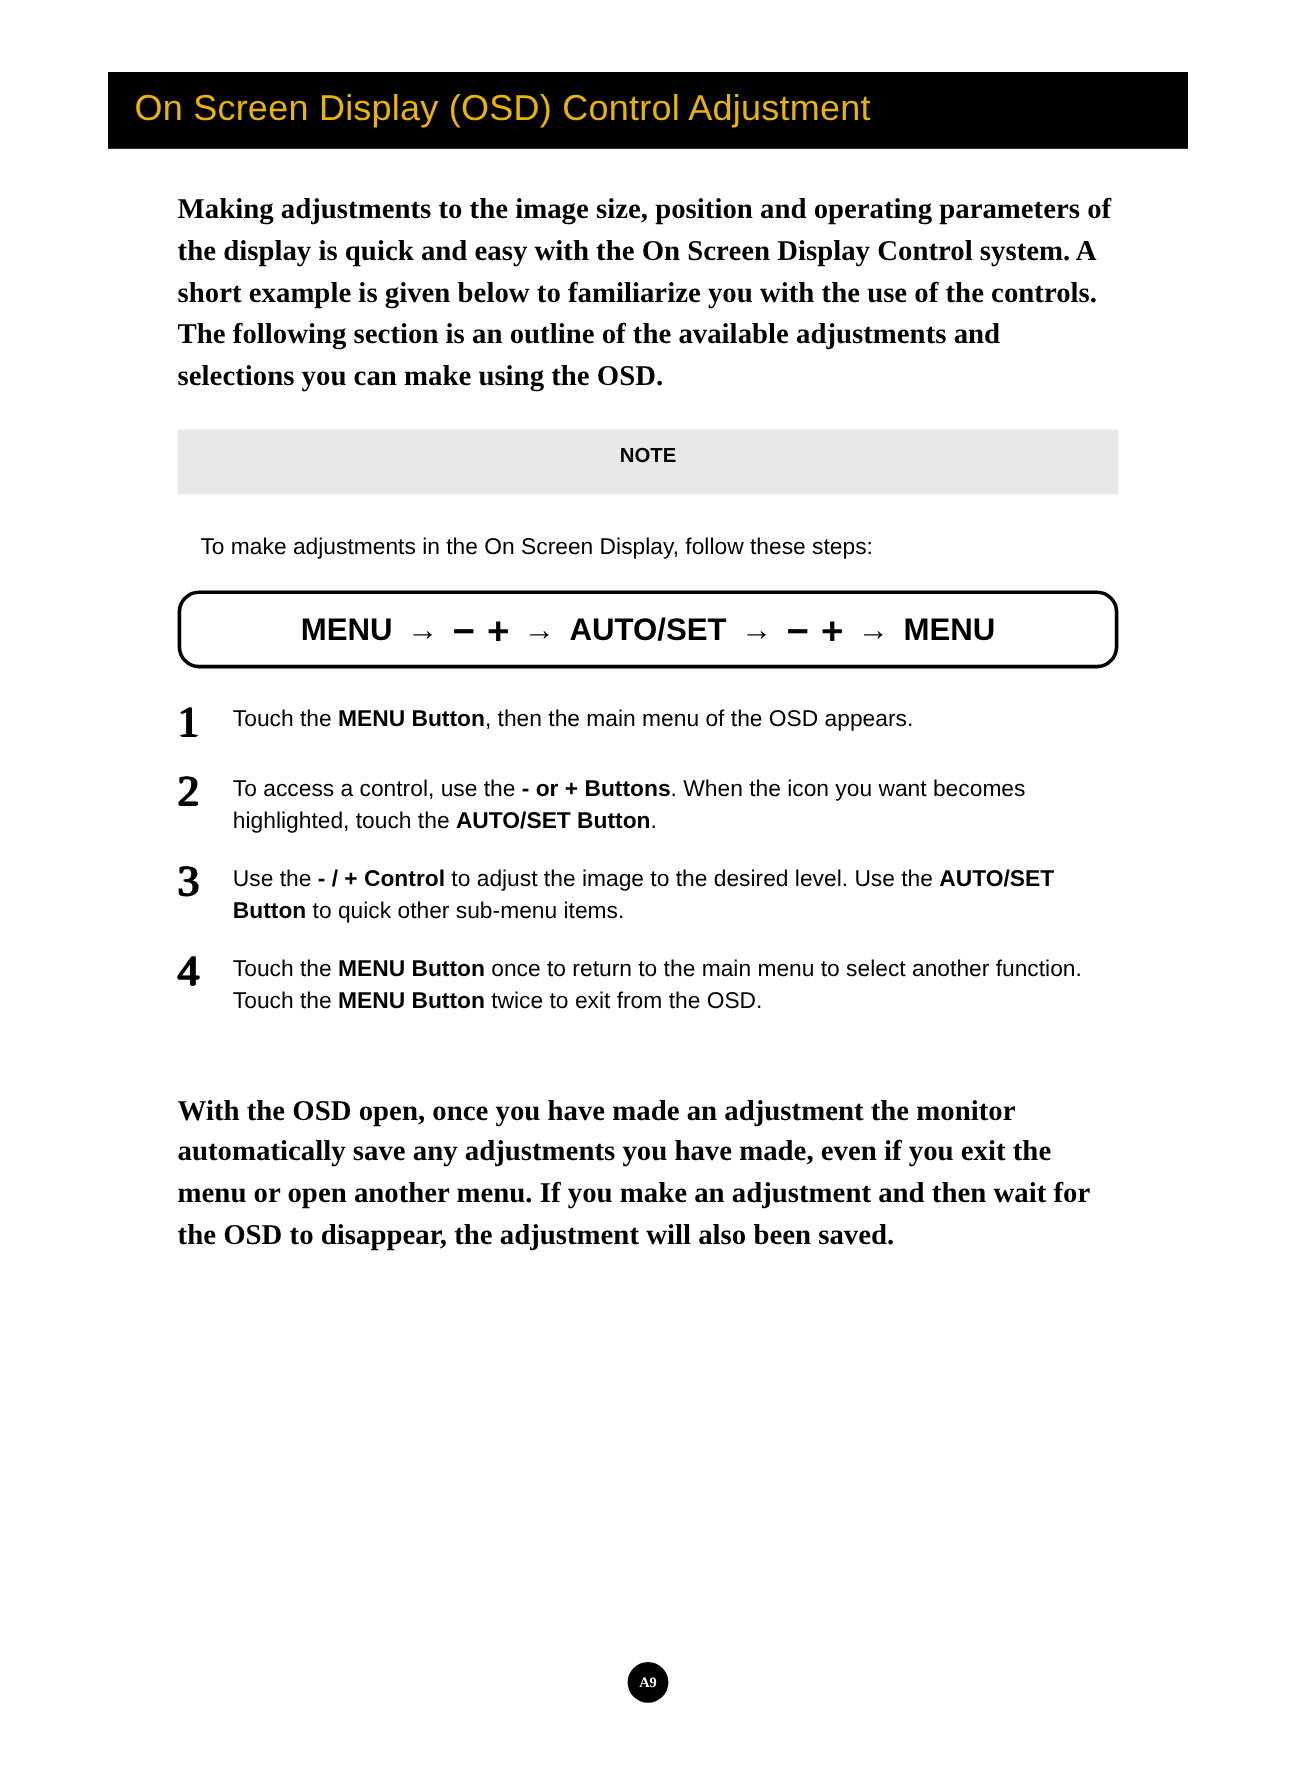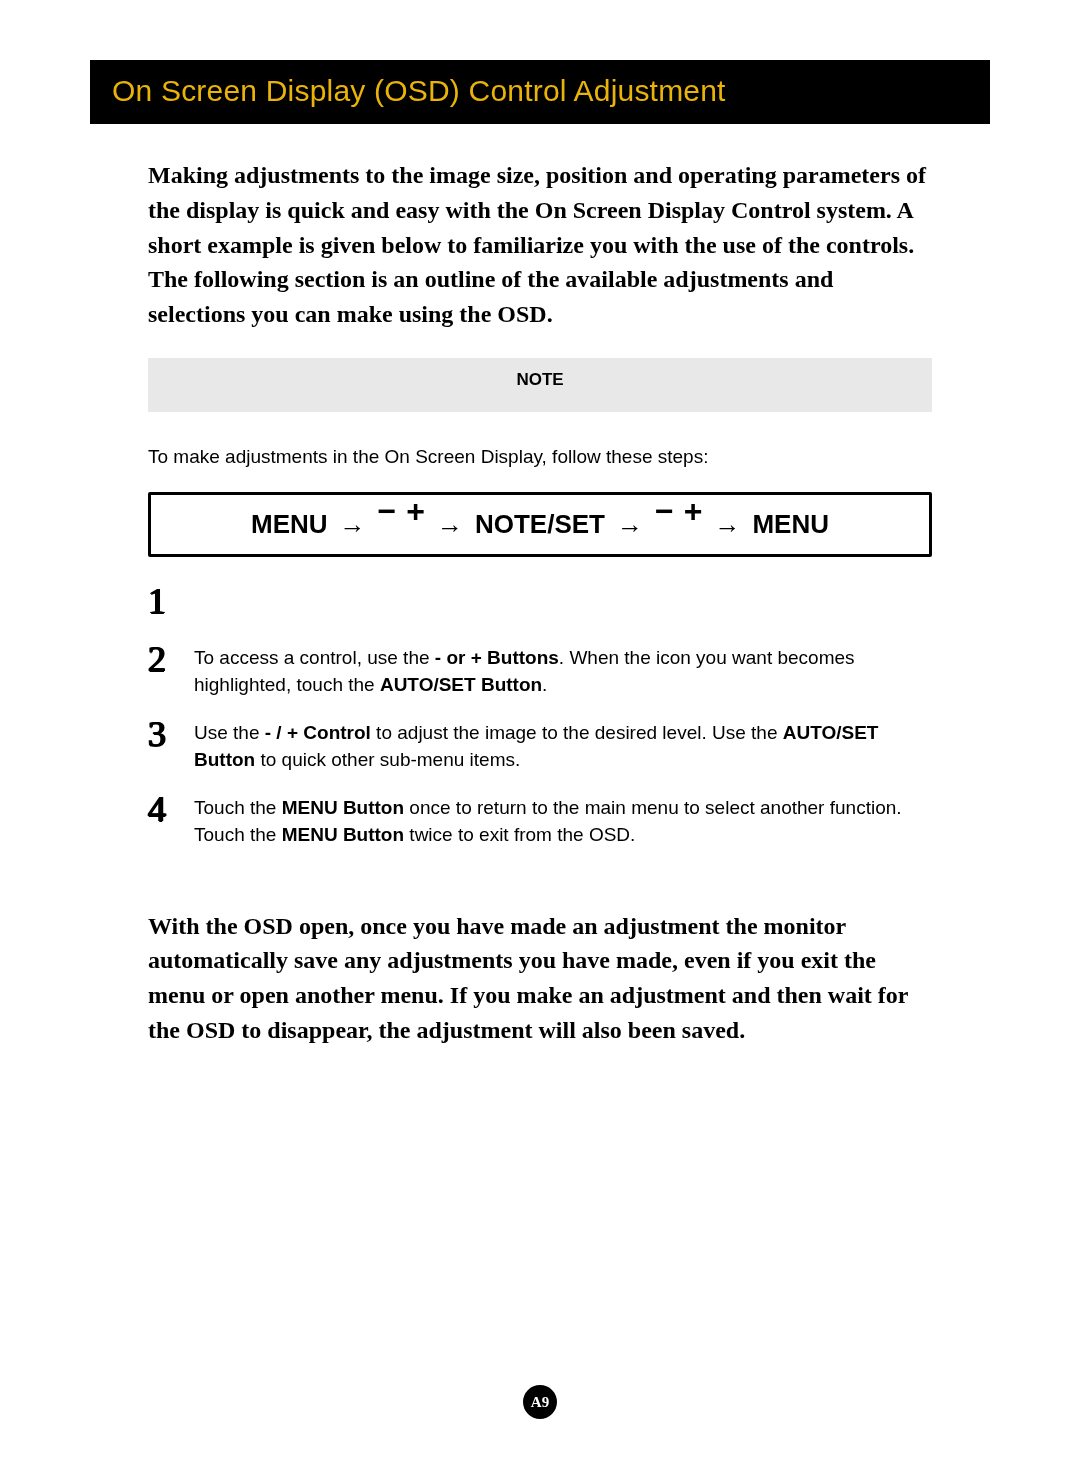--- a/index.html
+++ b/index.html
@@ -39,28 +39,28 @@
     background: #e8e8e8;
     padding: 12px 18px 16px 18px;
     margin-bottom: 34px;
   }
   .note-title { font-weight: bold; font-size: 17px; margin-bottom: 6px; text-align: center; }
   .note-list { list-style: none; }
   .note-list li { font-size: 17px; line-height: 1.4; position: relative; padding-left: 16px; }
   .note-list li::before {
     content: "■"; font-size: 8px; position: absolute; left: 0; top: 7px;
   }
-  p.lead { font-size: 19px; margin-bottom: 24px; }
+  p.lead { font-size: 19px; margin-bottom: 24px; margin-left: 19px; }
   .seq-box {
     border: 3px solid #000;
-    border-radius: 2px;
+    border-radius: 18px;
     padding: 14px 26px;
     margin-bottom: 30px;
     display: flex;
-    align-items: flex-start;
+    align-items: center;
     justify-content: center;
     gap: 10px;
     font-weight: bold;
     font-size: 26px;
   }
   .seq-box .arrow { font-size: 26px; margin: 0 2px; }
   .seq-box .minus, .seq-box .plus { font-size: 32px; font-weight: bold; line-height: 0; position: relative; top: 2px; }
 
   .steps { display: flex; flex-direction: column; gap: 22px; margin-bottom: 60px; }
   .step { display: flex; gap: 16px; align-items: flex-start; }
@@ -80,21 +80,21 @@
 
   .page-badge {
     position: absolute;
     bottom: 58px;
     left: 50%;
     transform: translateX(-50%);
     width: 34px; height: 34px;
     border-radius: 50%;
     background: #000;
     color: #fff;
-    font-size: 15px;
+    font-size: 12px;
     font-weight: bold;
     display: flex; align-items: center; justify-content: center;
     font-family: Georgia, "Times New Roman", serif;
   }
 </style>
 </head>
 <body>
 
 <div class="title-bar">
   <span>On Screen Display (OSD) Control Adjustment</span>
@@ -109,31 +109,32 @@
   </div>
 
   <p class="lead">To make adjustments in the On Screen Display, follow these steps:</p>
 
   <div class="seq-box">
     <span>MENU</span>
     <span class="arrow">→</span>
     <span class="minus">−</span>
     <span class="plus">+</span>
     <span class="arrow">→</span>
-    <span>NOTE/SET</span>
+    <span>AUTO/SET</span>
     <span class="arrow">→</span>
     <span class="minus">−</span>
     <span class="plus">+</span>
     <span class="arrow">→</span>
     <span>MENU</span>
   </div>
 
   <div class="steps">
     <div class="step">
       <div class="step-num">1</div>
+      <div class="step-text"><span>Touch the </span><b>MENU Button</b><span>, then the main menu of the OSD appears.</span></div>
     </div>
     <div class="step">
       <div class="step-num">2</div>
       <div class="step-text"><span>To access a control, use the   </span><b>- or  + Buttons</b><span>. When the icon you want becomes highlighted, touch the </span><b>AUTO/SET Button</b><span>.</span></div>
     </div>
     <div class="step">
       <div class="step-num">3</div>
       <div class="step-text"><span> Use the  </span><b>-  / +  Control</b><span> to adjust the image to the desired level. Use the </span><b>AUTO/SET Button</b><span> to quick other sub-menu items.</span></div>
     </div>
     <div class="step">

